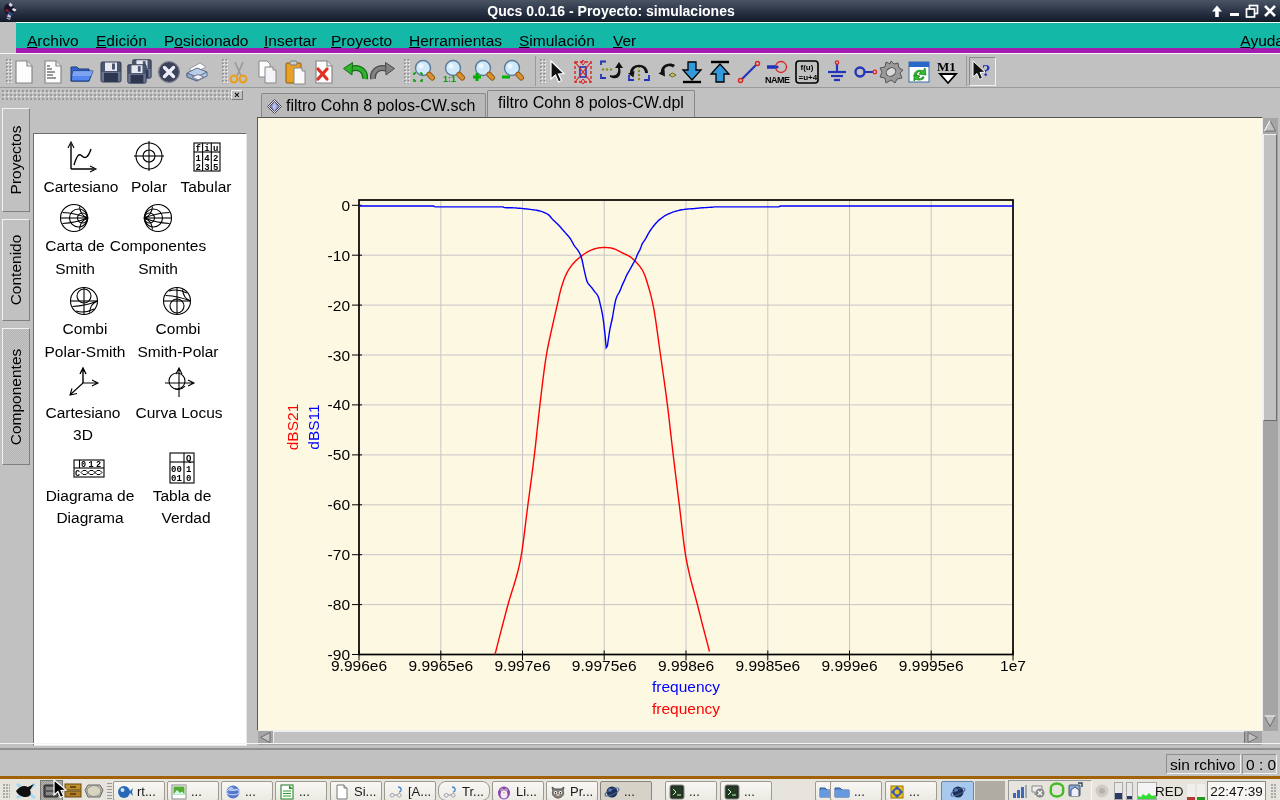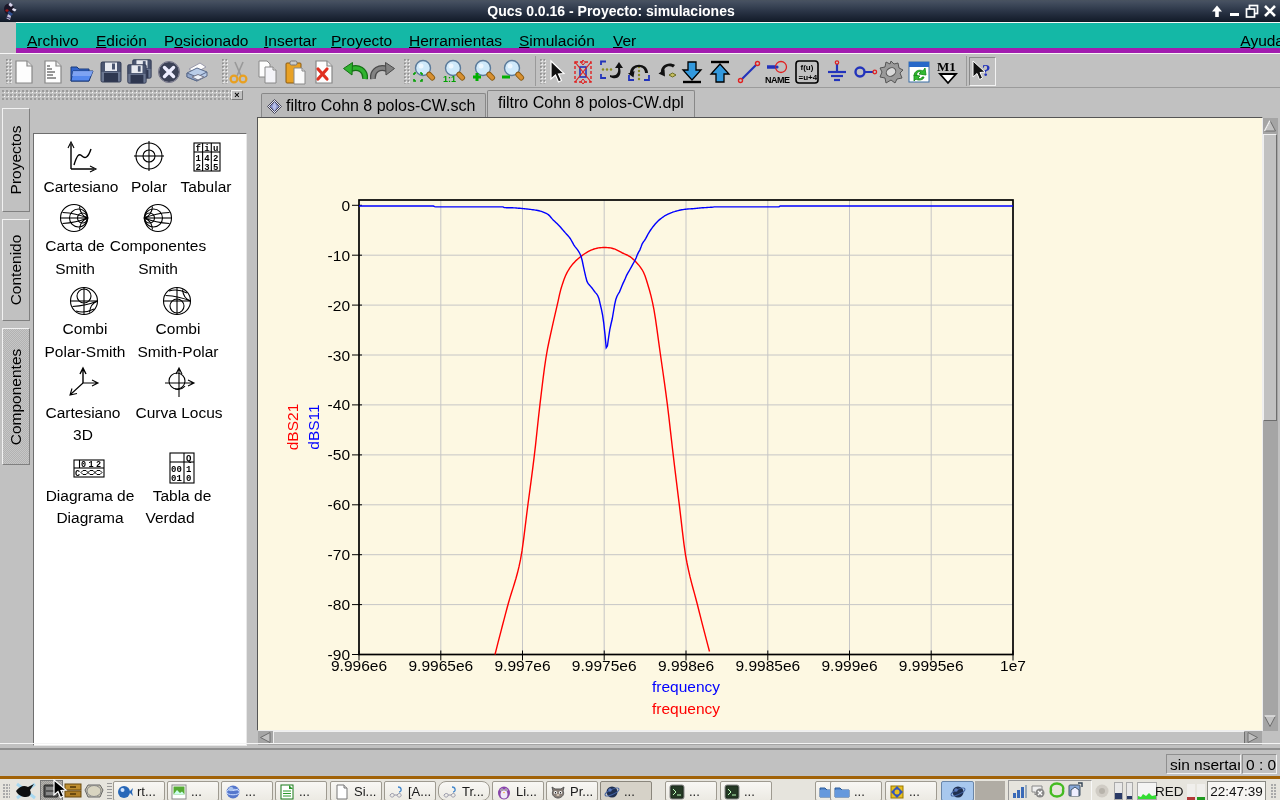--- a/index.html
+++ b/index.html
@@ -427,21 +427,21 @@
           <line x1="5" y1="11" x2="29" y2="11"></line>
           <g font-family="Liberation Mono,monospace" font-size="9" font-weight="bold" fill="#000" stroke="none">
             <text x="21" y="9.5">Q</text>
             <text x="6" y="20.5">00</text>
             <text x="6" y="29.5">01</text>
             <text x="21" y="20.5">1</text>
             <text x="21" y="29.5">0</text>
           </g>
         </svg></div>
       <div class="ditem" style="left:88px;top:351px;width:120px">Tabla de</div>
-      <div class="ditem" style="left:76px;top:373px;width:120px">Verdad</div>
+      <div class="ditem" style="left:92px;top:373px;width:120px">Verdad</div>
     </div>
     <div id="docarea">
       <div class="tab" style="left:9px;top:5px;height:24px;padding-left:24px"><svg style="position:absolute;left:5px;top:5px" width="15" height="15" viewBox="0 0 15 15">
           <path d="M7.5 0.5 L14.5 7.5 L7.5 14.5 L0.5 7.5 Z" fill="#e8e8f4" stroke="#445"></path>
           <path d="M7.5 2.5 L12.5 7.5 L7.5 12.5 L2.5 7.5 Z" fill="#8890c8" stroke="#445"></path>
           <path d="M7.5 2.5 L9.5 7.5 L7.5 12.5 L5.5 7.5Z" fill="#b8c0e8"></path>
         </svg> filtro Cohn 8 polos-CW.sch</div>
       <div class="tab tabsel" style="left:235px;top:2px;height:27px">filtro Cohn 8 polos-CW.dpl</div>
       <div id="viewport">
         <svg id="plot" width="1004" height="610" viewBox="0 0 1004 610">
@@ -530,21 +530,21 @@
         </svg>
         <div style="position:absolute;left:15px;top:0px;width:972px;height:13px;background:#c1c1c1;border:1px solid;border-color:#f0f0f0 #6e6e6e #6e6e6e #f0f0f0"></div>
         <svg style="position:absolute;left:988px;top:0px" width="13" height="13" viewBox="0 0 13 13">
           <path d="M11.5 6.5 L2 11.5 L2 1.5 Z" fill="#c1c1c1" stroke="#6e6e6e"></path>
         </svg>
       </div>
     </div>
   </div>
 <div style="position:absolute;left:0;top:743px;width:1280px;height:6px;border-top:1px solid #f4f4f4;border-bottom:1px solid #909090"></div>
 <div id="statusbar">
-    <div class="sfield" style="left:1166px;width:75px">sin nsertar</div>
+    <div class="sfield" style="left:1166px;width:75px">sin rchivo</div>
     <div class="sfield" style="left:1242px;width:35px;text-align:center">0 : 0</div>
   </div>
 <div id="taskbar">
     <div style="position:absolute;left:3px;top:5px;width:7px;height:14px;background-image:radial-gradient(circle at 1px 1px,#aaa 0.8px,transparent 1px);background-size:3px 3px"></div>
     <svg style="position:absolute;left:14px;top:3px" width="24" height="18" viewBox="0 0 24 18">
       <path d="M3 2 L21 16 M21 2 L3 16" stroke="#a8d8f0" stroke-width="3"></path>
       <path d="M2 9 C6 4 10 3 14 5 L20 2 L16 8 C18 12 16 15 12 15 C8 15 4 13 2 9 Z" fill="#101010"></path>
     </svg>
     <div style="position:absolute;left:40px;top:1px;width:23px;height:22px;background:#b8b4ac;border:1px solid #777;background-image:linear-gradient(45deg,#999 25%,transparent 25%,transparent 75%,#999 75%),linear-gradient(45deg,#999 25%,transparent 25%,transparent 75%,#999 75%);background-size:2px 2px;background-position:0 0,1px 1px"></div>
     <svg style="position:absolute;left:43px;top:4px" width="17" height="16" viewBox="0 0 17 16">

